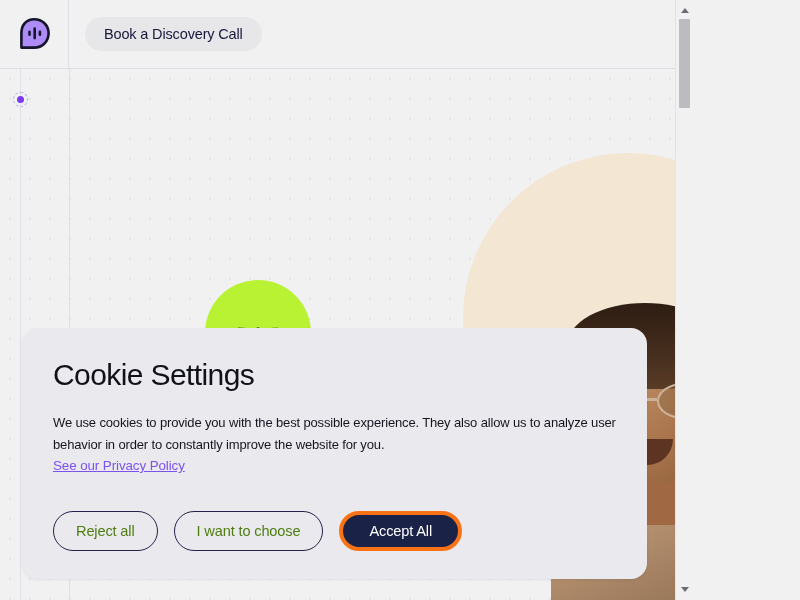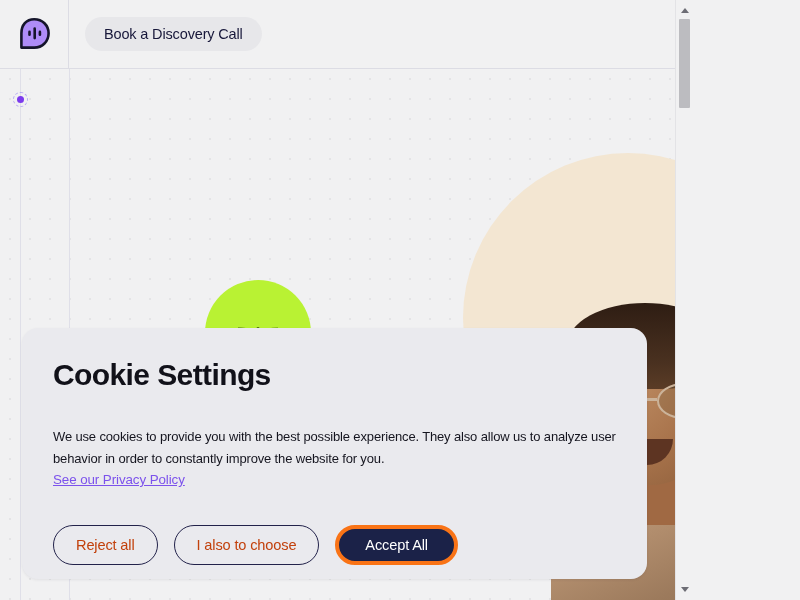--- a/index.html
+++ b/index.html
@@ -218,25 +218,25 @@
     width: 625px;
     height: 251px;
     background: #eaeaee;
     border-radius: 16px;
     box-shadow: 0 1px 3px rgba(20,20,40,0.07);
     padding: 32px 30px 0 31px;
     z-index: 60;
   }
   .cookie h1 {
     font-size: 30px;
-    font-weight: 700;
+    font-weight: 400;
     color: #111119;
     letter-spacing: -0.6px;
     line-height: 1;
-    margin-bottom: 36px;
+    margin-bottom: 22px;
   }
   .cookie p {
     font-size: 13px;
     line-height: 22px;
     color: #15151f;
     letter-spacing: -0.15px;
     max-width: 566px;
   }
   .cookie a.policy {
     display: inline-block;
@@ -259,21 +259,21 @@
     letter-spacing: -0.15px;
     cursor: pointer;
     white-space: nowrap;
     display: inline-flex;
     align-items: center;
     justify-content: center;
   }
   .btn-outline {
     background: transparent;
     border: 1px solid #22224a;
-    color: #c2410c;
+    color: #4d7c0f;
     padding: 16px 22px;
   }
   .btn-solid {
     background: #1b2248;
     border: 4px solid #f97316;
     color: #ffffff;
     padding: 0 26px;
   }
 
   
@@ -366,21 +366,21 @@
       </button>
     </div>
   </div>
 
   <div class="cookie">
     <h1>Cookie Settings</h1>
     <p>We use cookies to provide you with the best possible experience. They also allow us to analyze user behavior in order to constantly improve the website for you.</p>
     <a class="policy" href="#">See our Privacy Policy</a>
     <div class="cookie-actions">
       <button class="btn btn-outline">Reject all</button>
-      <button class="btn btn-outline">I also to choose</button>
+      <button class="btn btn-outline">I want to choose</button>
       <button class="btn btn-solid">Accept All</button>
     </div>
   </div>
 
   <div class="scrollbar">
     <div class="sb-arrow up">
         <i></i>
       </div>
     <div class="sb-thumb"></div>
     <div class="sb-arrow down">

